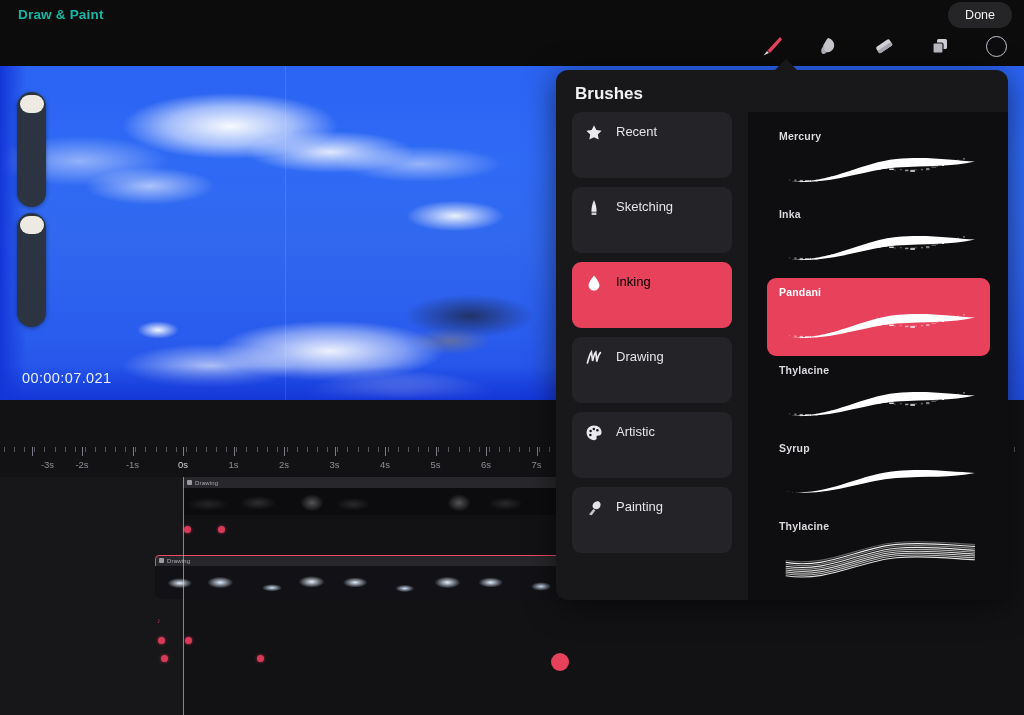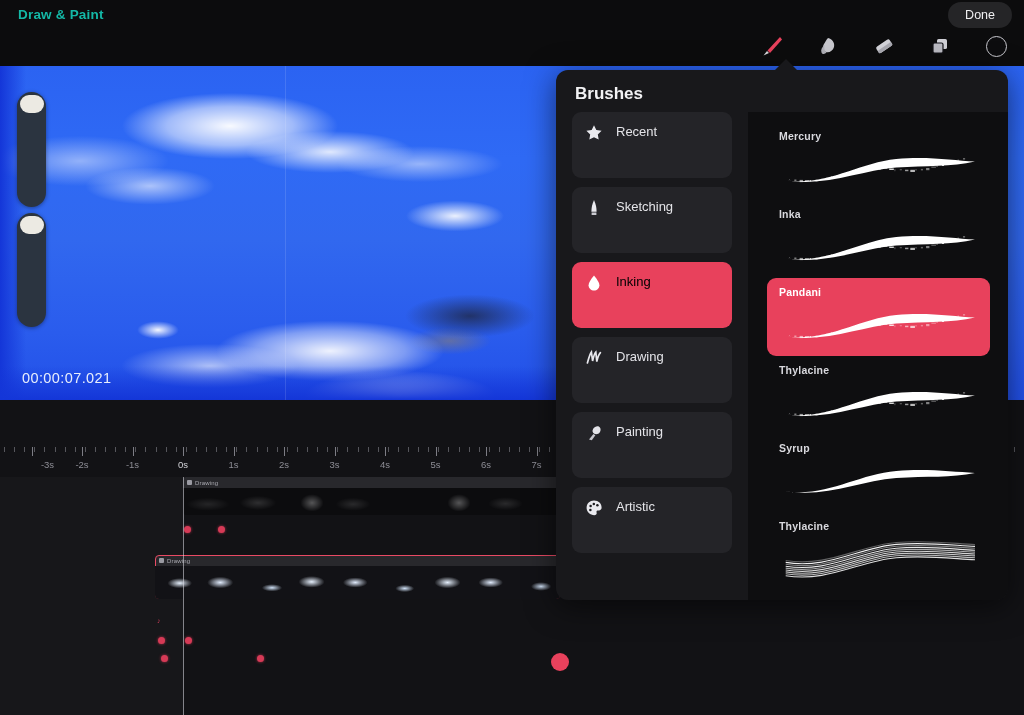--- a/index.html
+++ b/index.html
@@ -449,37 +449,37 @@
           <span class="ci">
             <svg width="20" height="20" viewBox="0 0 20 20">
               <path d="M3.4 15 C5 9 6.2 5.6 7.4 4 L8.6 13 C9.6 8.4 10.6 5.2 11.8 4 L12.8 13.6 C13.6 9.6 14.8 6.4 16.4 4.6" stroke="#e9e9ee" stroke-width="1.7" fill="none" stroke-linecap="round"></path>
             </svg>
           </span>
           <span class="cl">Drawing</span>
         </div>
         <div class="cat">
           <span class="ci">
             <svg width="20" height="20" viewBox="0 0 20 20">
-              <path d="M14.8 3.6 C16.6 4.6 17.2 7 16 9 C14.8 11 12.2 11.8 10.2 10.8 C8.4 9.8 8 7.6 9.2 5.8 C10.4 4 13 2.6 14.8 3.6 Z" fill="#e3e3e8"></path>
-              <path d="M9.4 11 L5 16.4 L7.8 17.2 L11.4 12.2 Z" fill="#c7c7ce"></path>
-            </svg>
-          </span>
-          <span class="cl">Painting</span>
-        </div>
-        <div class="cat">
-          <span class="ci">
-            <svg width="20" height="20" viewBox="0 0 20 20">
               <path d="M10 2.6 C14.6 2.6 17.6 5.6 17.6 9.4 C17.6 12 15.6 12.6 14.2 12.6 C12.8 12.6 12.2 13.4 12.6 14.6 C13 15.8 12.2 17.2 10.4 17.2 C6 17.2 2.6 13.8 2.6 9.8 C2.6 5.6 5.8 2.6 10 2.6 Z" fill="#e9e9ee"></path>
               <circle cx="6.6" cy="8" r="1.25" fill="#1b1b1f"></circle>
               <circle cx="9.8" cy="5.9" r="1.25" fill="#1b1b1f"></circle>
               <circle cx="13.4" cy="7.2" r="1.25" fill="#1b1b1f"></circle>
               <circle cx="6.4" cy="12" r="1.25" fill="#1b1b1f"></circle>
             </svg>
           </span>
           <span class="cl">Artistic</span>
+        </div>
+        <div class="cat">
+          <span class="ci">
+            <svg width="20" height="20" viewBox="0 0 20 20">
+              <path d="M14.8 3.6 C16.6 4.6 17.2 7 16 9 C14.8 11 12.2 11.8 10.2 10.8 C8.4 9.8 8 7.6 9.2 5.8 C10.4 4 13 2.6 14.8 3.6 Z" fill="#e3e3e8"></path>
+              <path d="M9.4 11 L5 16.4 L7.8 17.2 L11.4 12.2 Z" fill="#c7c7ce"></path>
+            </svg>
+          </span>
+          <span class="cl">Painting</span>
         </div>
       </div>
     <div class="divider"></div>
     <div class="brush-col" id="brush-col">
         <div class="brush">
           <div class="bn">Mercury</div>
           <div class="stroke">
             <svg viewBox="0 0 240 46" preserveAspectRatio="none">
               <path d="M6 32 C 56 39, 94 15, 140 11 C 178 8, 208 12.5, 234 13.5 C 206 19, 176 17.5, 140 19.5 C 96 22.5, 56 39.5, 6 32 Z" fill="#ffffff"></path>
               <rect x="12.0" y="31.0" width="1.0" height="0.8" fill="#ffffff" opacity="0.35"></rect>

